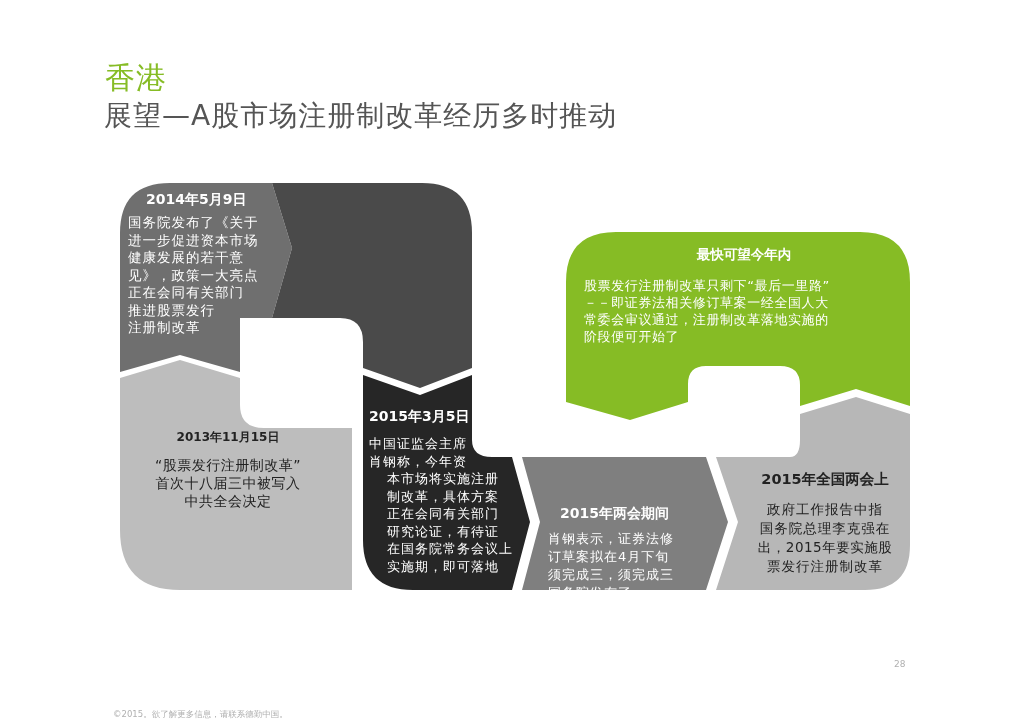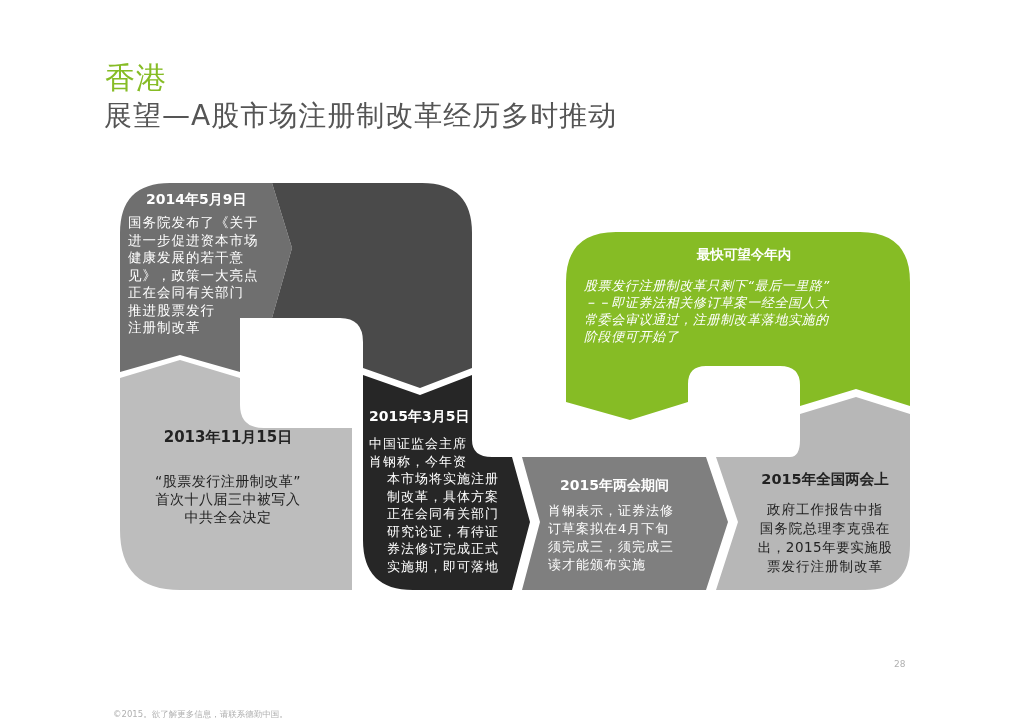--- a/index.html
+++ b/index.html
@@ -69,65 +69,65 @@
       <div>健康发展的若干意</div>
       <div>见》，政策一大亮点</div>
       <div>正在会同有关部门</div>
       <div>推进股票发行</div>
       <div>注册制改革</div>
     </div>
   </div>
 
 
   <div class="box dark-text" style="left:128px; top:428px; width:200px; text-align:center;">
-    <div class="date" style="font-size:15px;">2013年11月15日</div>
-    <div class="body" style="margin-top:26px; font-size:14px; line-height:18px; letter-spacing:0.5px;">
+    <div class="date" style="font-size:12px;">2013年11月15日</div>
+    <div class="body" style="margin-top:10px; font-size:14px; line-height:18px; letter-spacing:0.5px;">
       <div>“股票发行注册制改革”</div>
       <div>首次十八届三中被写入</div>
       <div>中共全会决定</div>
     </div>
   </div>
 
   <div class="box" style="left:369px; top:407px; width:150px;">
     <div class="date" style="font-size:14px;">2015年3月5日</div>
     <div class="body" style="margin-top:10px; font-size:13px; line-height:17.5px;">
       <div>中国证监会主席</div>
       <div>肖钢称，今年资</div>
       <div style="padding-left:18px;">本市场将实施注册</div>
       <div style="padding-left:18px;">制改革，具体方案</div>
       <div style="padding-left:18px;">正在会同有关部门</div>
       <div style="padding-left:18px;">研究论证，有待证</div>
-      <div style="padding-left:18px;">券法修订完成正式</div>
+      <div style="padding-left:18px;">在国务院常务会议上</div>
       <div style="padding-left:18px;">实施期，即可落地</div>
     </div>
   </div>
 
   <div class="box" style="left:548px; top:476px; width:160px;">
-    <div class="date" style="padding-left:12px;">2015年两会期间</div>
+    <div class="date" style="padding-left:12px;margin-top:28px;">2015年两会期间</div>
     <div class="body" style="margin-top:8px; font-size:13px; line-height:18px;">
       <div>肖钢表示，证券法修</div>
       <div>订草案拟在4月下旬</div>
       <div>须完成三，须完成三</div>
-      <div>读才能颁布实施</div>
+      <div>国务院发布了</div>
     </div>
   </div>
 
   <div class="box dark-text" style="left:740px; top:470px; width:170px;">
     <div class="date" style="font-size:14.5px;">2015年全国两会上</div>
     <div class="body" style="margin-top:12px; font-size:13.5px; line-height:19px;">
       <div>政府工作报告中指</div>
       <div>国务院总理李克强在</div>
       <div style="letter-spacing:0.5px;">出，2015年要实施股</div>
       <div>票发行注册制改革</div>
     </div>
   </div>
 
   <div class="box" style="left:584px; top:245px; width:320px;">
     <div class="date" style="text-align:center; font-size:13.5px;">最快可望今年内</div>
-    <div class="body" style="margin-top:14px; font-size:13px; line-height:17px; letter-spacing:0.6px;font-style:italic;">
+    <div class="body" style="margin-top:14px; font-size:13px; line-height:17px; letter-spacing:0.6px;">
       <div>股票发行注册制改革只剩下“最后一里路”</div>
       <div>－－即证券法相关修订草案一经全国人大</div>
       <div>常委会审议通过，注册制改革落地实施的</div>
       <div>阶段便可开始了</div>
     </div>
   </div>
 
   <div class="footer">©2015。欲了解更多信息，请联系德勤中国。</div>
   <div class="pageno">28</div>
 </div>

